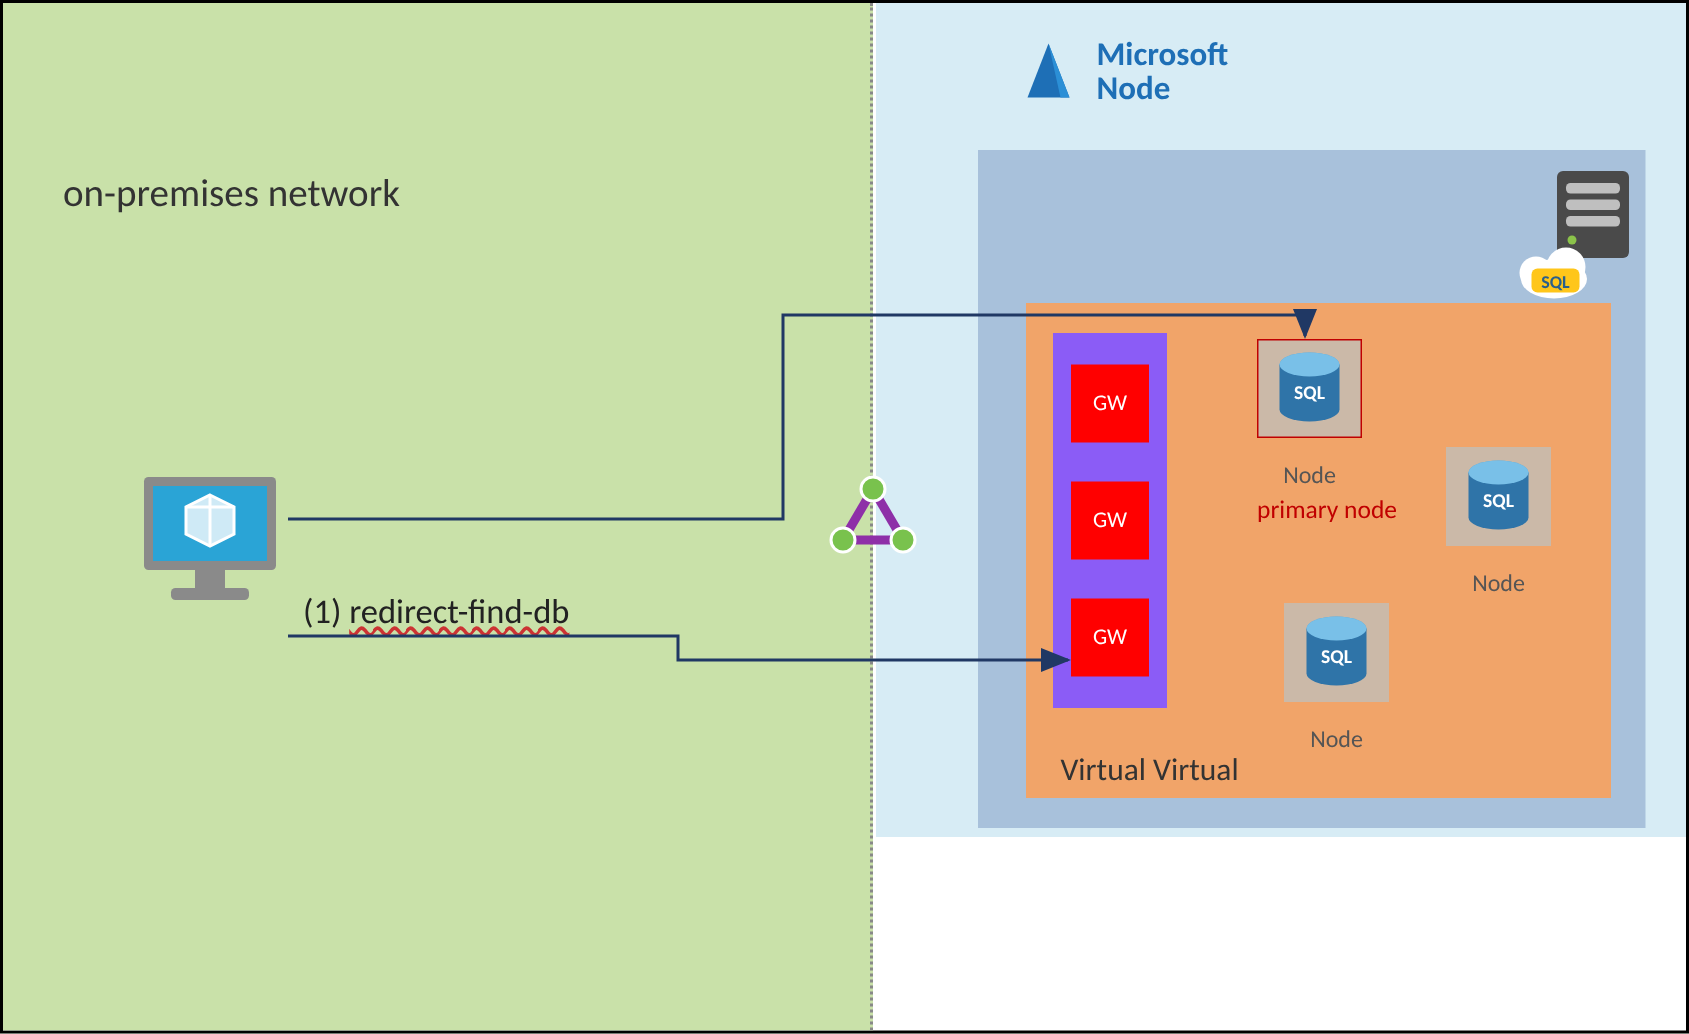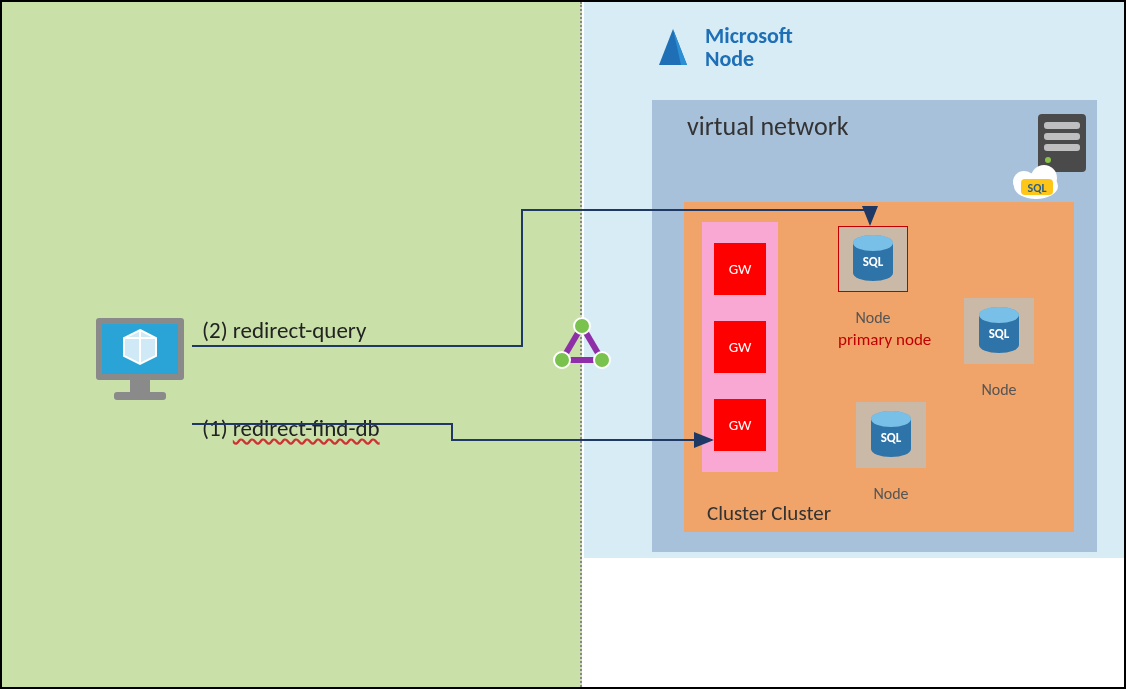--- a/index.html
+++ b/index.html
@@ -85,21 +85,21 @@
     top: 498px;
     font-size: 21px;
     color: #333;
   }
   
   .gw-col {
     position: absolute;
     left: 700px; top: 220px;
     width: 76px;
     height: 250px;
-    background: #f9a8d4;
+    background: #8b5cf6;
     display: flex;
     flex-direction: column;
     justify-content: space-around;
     align-items: center;
     padding: 8px 0;
   }
   .gw {
     width: 52px; height: 52px;
     background: #ff0000;
     color: #fff;
@@ -159,57 +159,57 @@
     width: 1126px; height: 689px;
     pointer-events: none;
   }
 </style>
 </head>
 <body>
 
 <div class="canvas">
 
   <div class="onprem"></div>
+  <div class="onprem-label">on-premises network</div>
 
   <div class="cloud"></div>
 
-  <div class="azure-logo" style="left:649px; top:22px;align-items:center;">
+  <div class="azure-logo" style="left:675px; top:22px;align-items:center;">
     <svg width="44" height="40" viewBox="0 0 44 40">
       <path d="M22 2 L36 38 L8 38 Z" fill="#1e6fb6"></path>
       <path d="M22 2 L30 38 L36 38 Z" fill="#2b8fd6"></path>
     </svg>
     <div>
       <div>Microsoft</div>
       <div>Node</div>
     </div>
   </div>
 
   <div class="vnet"></div>
-  <div class="vnet-label">virtual network</div>
 
   <div class="server-icon">
     <svg width="80" height="95" viewBox="0 0 80 95">
       <rect x="26" y="2" width="48" height="58" rx="4" fill="#4a4a4a"></rect>
       <rect x="32" y="10" width="36" height="7" rx="3" fill="#bfbfbf"></rect>
       <rect x="32" y="21" width="36" height="7" rx="3" fill="#bfbfbf"></rect>
       <rect x="32" y="32" width="36" height="7" rx="3" fill="#bfbfbf"></rect>
       <circle cx="36" cy="48" r="3" fill="#8bc34a"></circle>
 
       <g>
         <ellipse cx="24" cy="74" rx="22" ry="13" fill="#fff"></ellipse>
         <circle cx="12" cy="70" r="11" fill="#fff"></circle>
         <circle cx="32" cy="66" r="13" fill="#fff"></circle>
         <rect x="9" y="67" width="32" height="16" rx="4" fill="#ffc61a"></rect>
         <text x="25" y="80" font-size="12" font-weight="bold" text-anchor="middle" fill="#2a5f8a">SQL</text>
       </g>
     </svg>
   </div>
 
   <div class="vcluster"></div>
-  <div class="vcluster-label">Cluster Cluster</div>
+  <div class="vcluster-label">Virtual Virtual</div>
 
   <div class="gw-col">
     <div class="gw">GW</div>
     <div class="gw">GW</div>
     <div class="gw">GW</div>
   </div>
 
   <div class="node primary" style="left:836px; top:224px;">
     <div class="nodebox">
       <svg width="46" height="50" viewBox="0 0 46 50">
@@ -255,22 +255,21 @@
       <g transform="translate(34,18)">
         <polygon points="16,0 32,8 32,26 16,34 0,26 0,8" fill="#cfeaf6" stroke="#fff" stroke-width="2"></polygon>
         <line x1="16" y1="0" x2="16" y2="34" stroke="#fff" stroke-width="2"></line>
         <line x1="0" y1="8" x2="32" y2="8" stroke="#fff" stroke-width="2"></line>
       </g>
       <rect x="40" y="68" width="20" height="12" fill="#8a8a8a"></rect>
       <rect x="24" y="80" width="52" height="8" rx="3" fill="#8a8a8a"></rect>
     </svg>
   </div>
 
-  <div class="conn-label" style="left:200px; top:314px;">(2) redirect-query</div>
-  <div class="conn-label" style="left:200px; top:392px;margin-top:20px;">
+  <div class="conn-label" style="left:200px; top:392px;">
     <span>(1) </span><span class="underline-red">redirect-find-db</span>
   </div>
 
   <svg class="overlay">
     <defs>
       <marker id="arrowhead" markerWidth="10" markerHeight="8" refX="9" refY="4" orient="auto">
         <polygon points="0 0, 10 4, 0 8" fill="#203864"></polygon>
       </marker>
     </defs>
 

